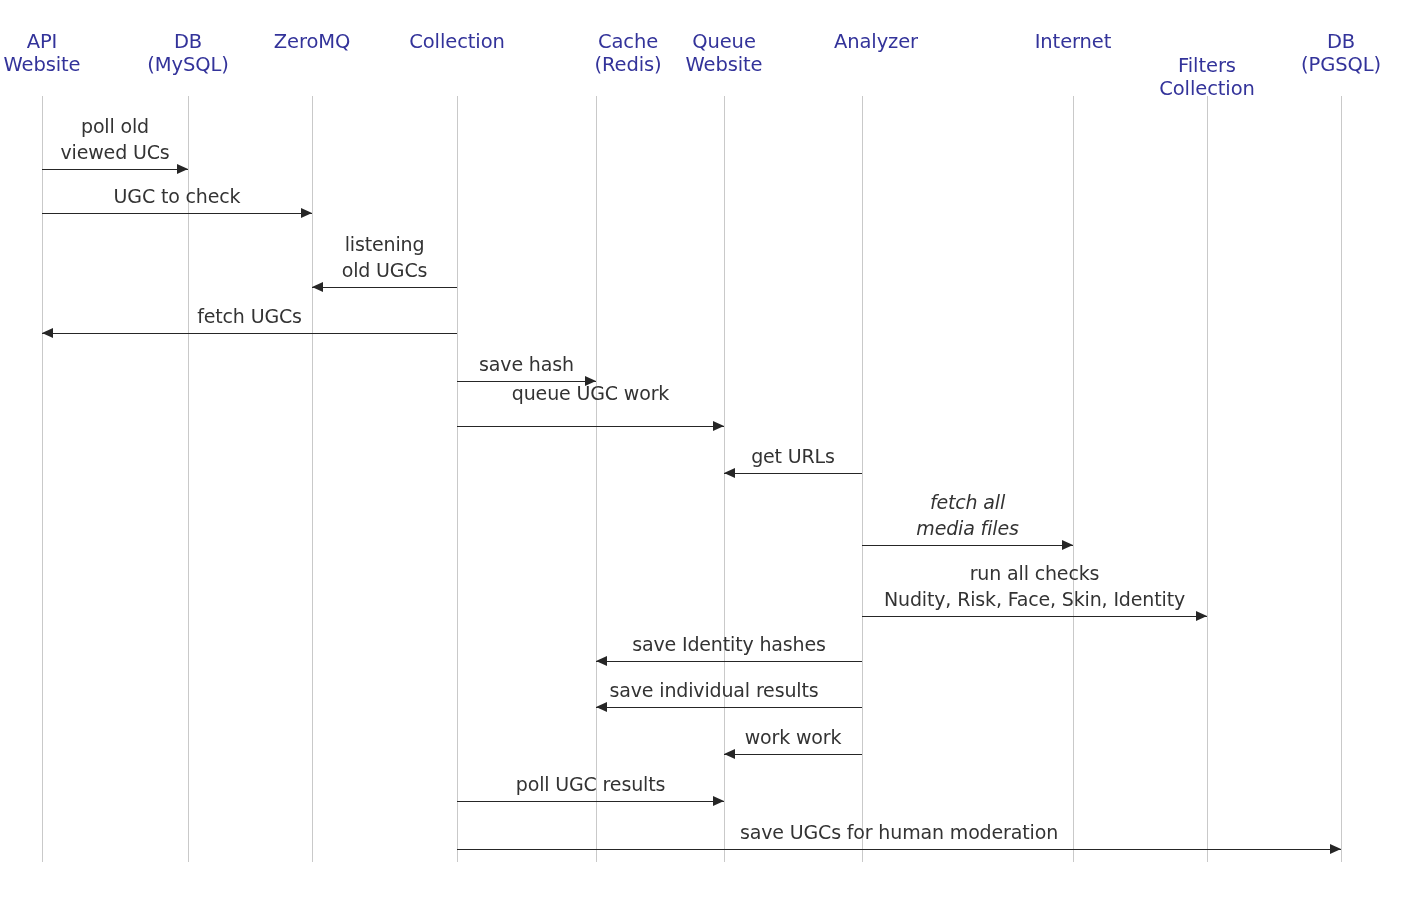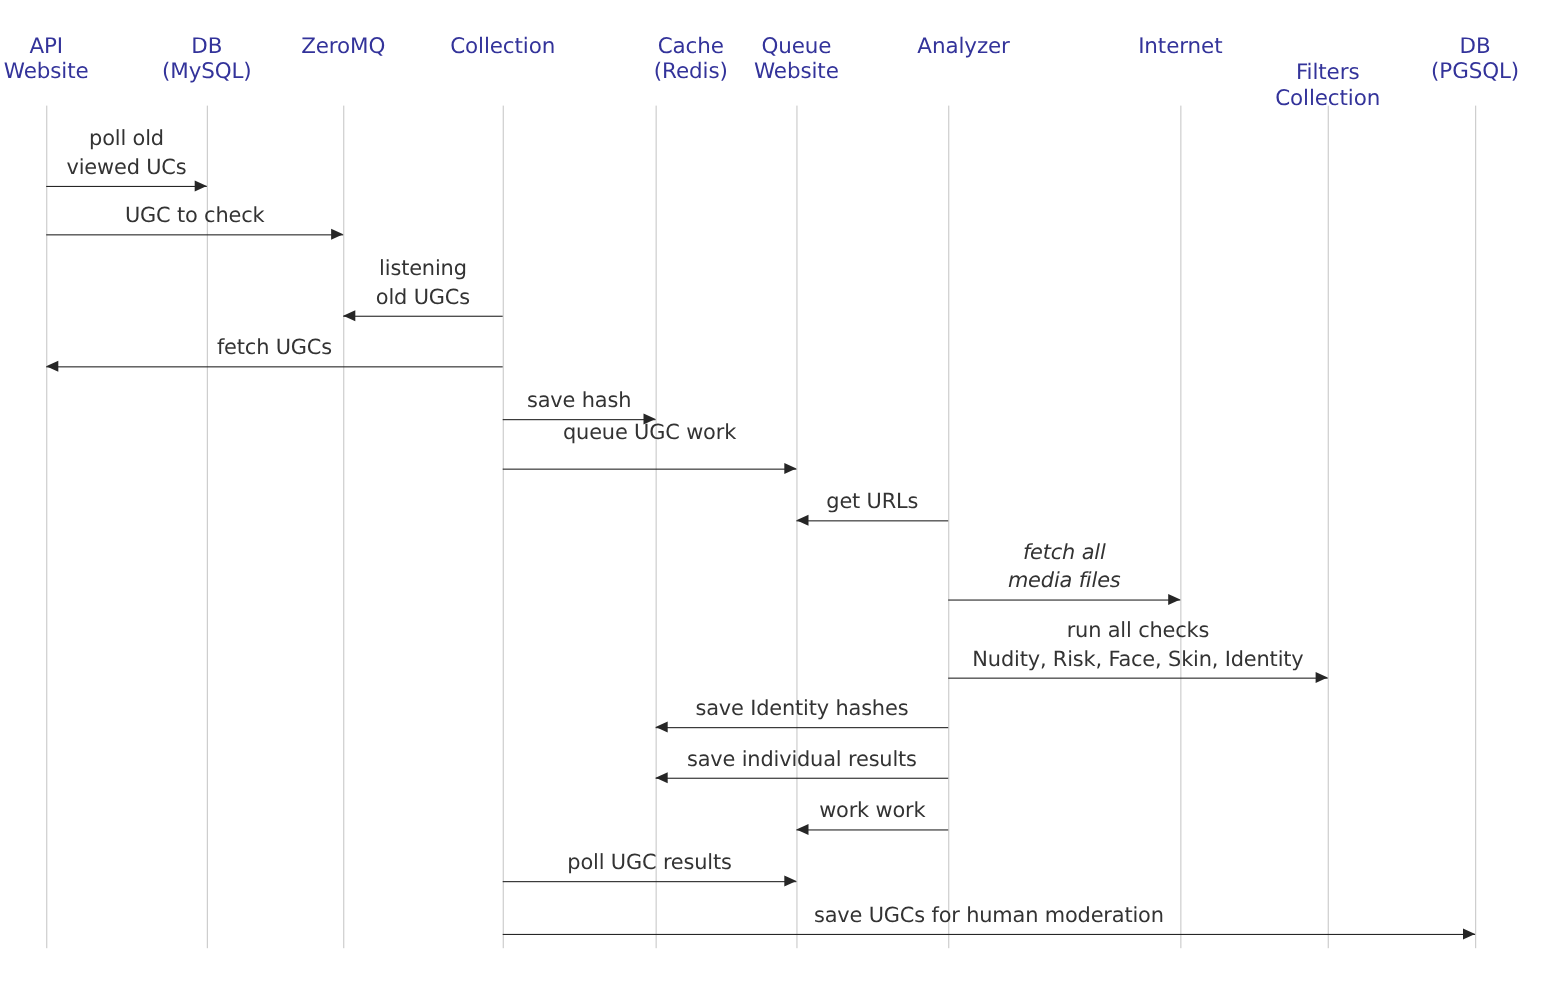--- a/index.html
+++ b/index.html
@@ -157,21 +157,21 @@
 Nudity, Risk, Face, Skin, Identity</div>
       <div class="message" style="left: 862px; top: 616px; width: 345px;">
         <div class="msg-line" style="width: 345px;"></div>
         <div class="msg-arrow right" style="left: 334px;"></div>
       </div>
       <div class="msg-label" style="left: 729px; top: 631px; width: 386px;">save Identity hashes</div>
       <div class="message" style="left: 596px; top: 661px; width: 266px;">
         <div class="msg-line" style="width: 266px;"></div>
         <div class="msg-arrow left" style="left: 0px;"></div>
       </div>
-      <div class="msg-label" style="left: 729px; top: 677px; width: 386px;">save individual results</div>
+      <div class="msg-label" style="left: 714px; top: 677px; width: 386px;">save individual results</div>
       <div class="message" style="left: 596px; top: 707px; width: 266px;">
         <div class="msg-line" style="width: 266px;"></div>
         <div class="msg-arrow left" style="left: 0px;"></div>
       </div>
       <div class="msg-label" style="left: 793px; top: 724px; width: 258px;">work work</div>
       <div class="message" style="left: 724px; top: 754px; width: 138px;">
         <div class="msg-line" style="width: 138px;"></div>
         <div class="msg-arrow left" style="left: 0px;"></div>
       </div>
       <div class="msg-label" style="left: 590.5px; top: 771px; width: 387px;">poll UGC results</div>

